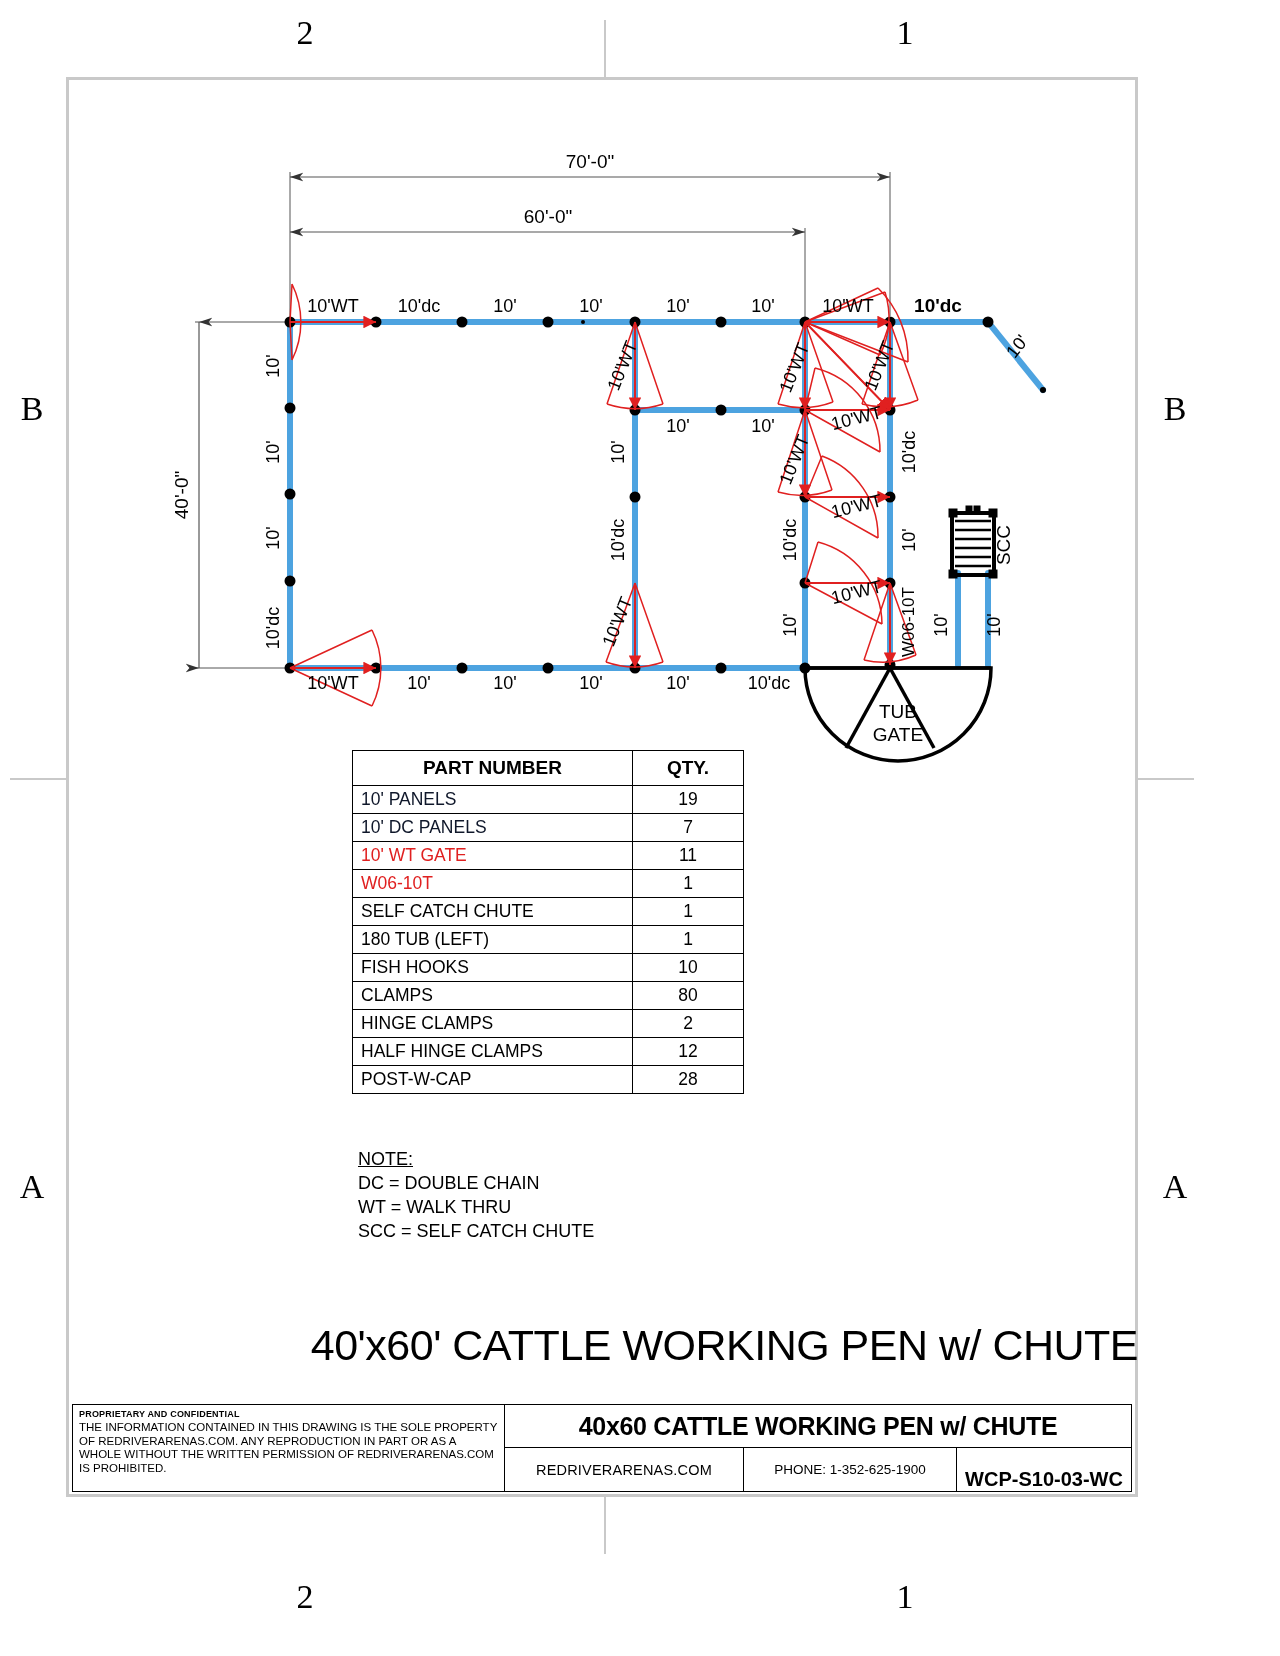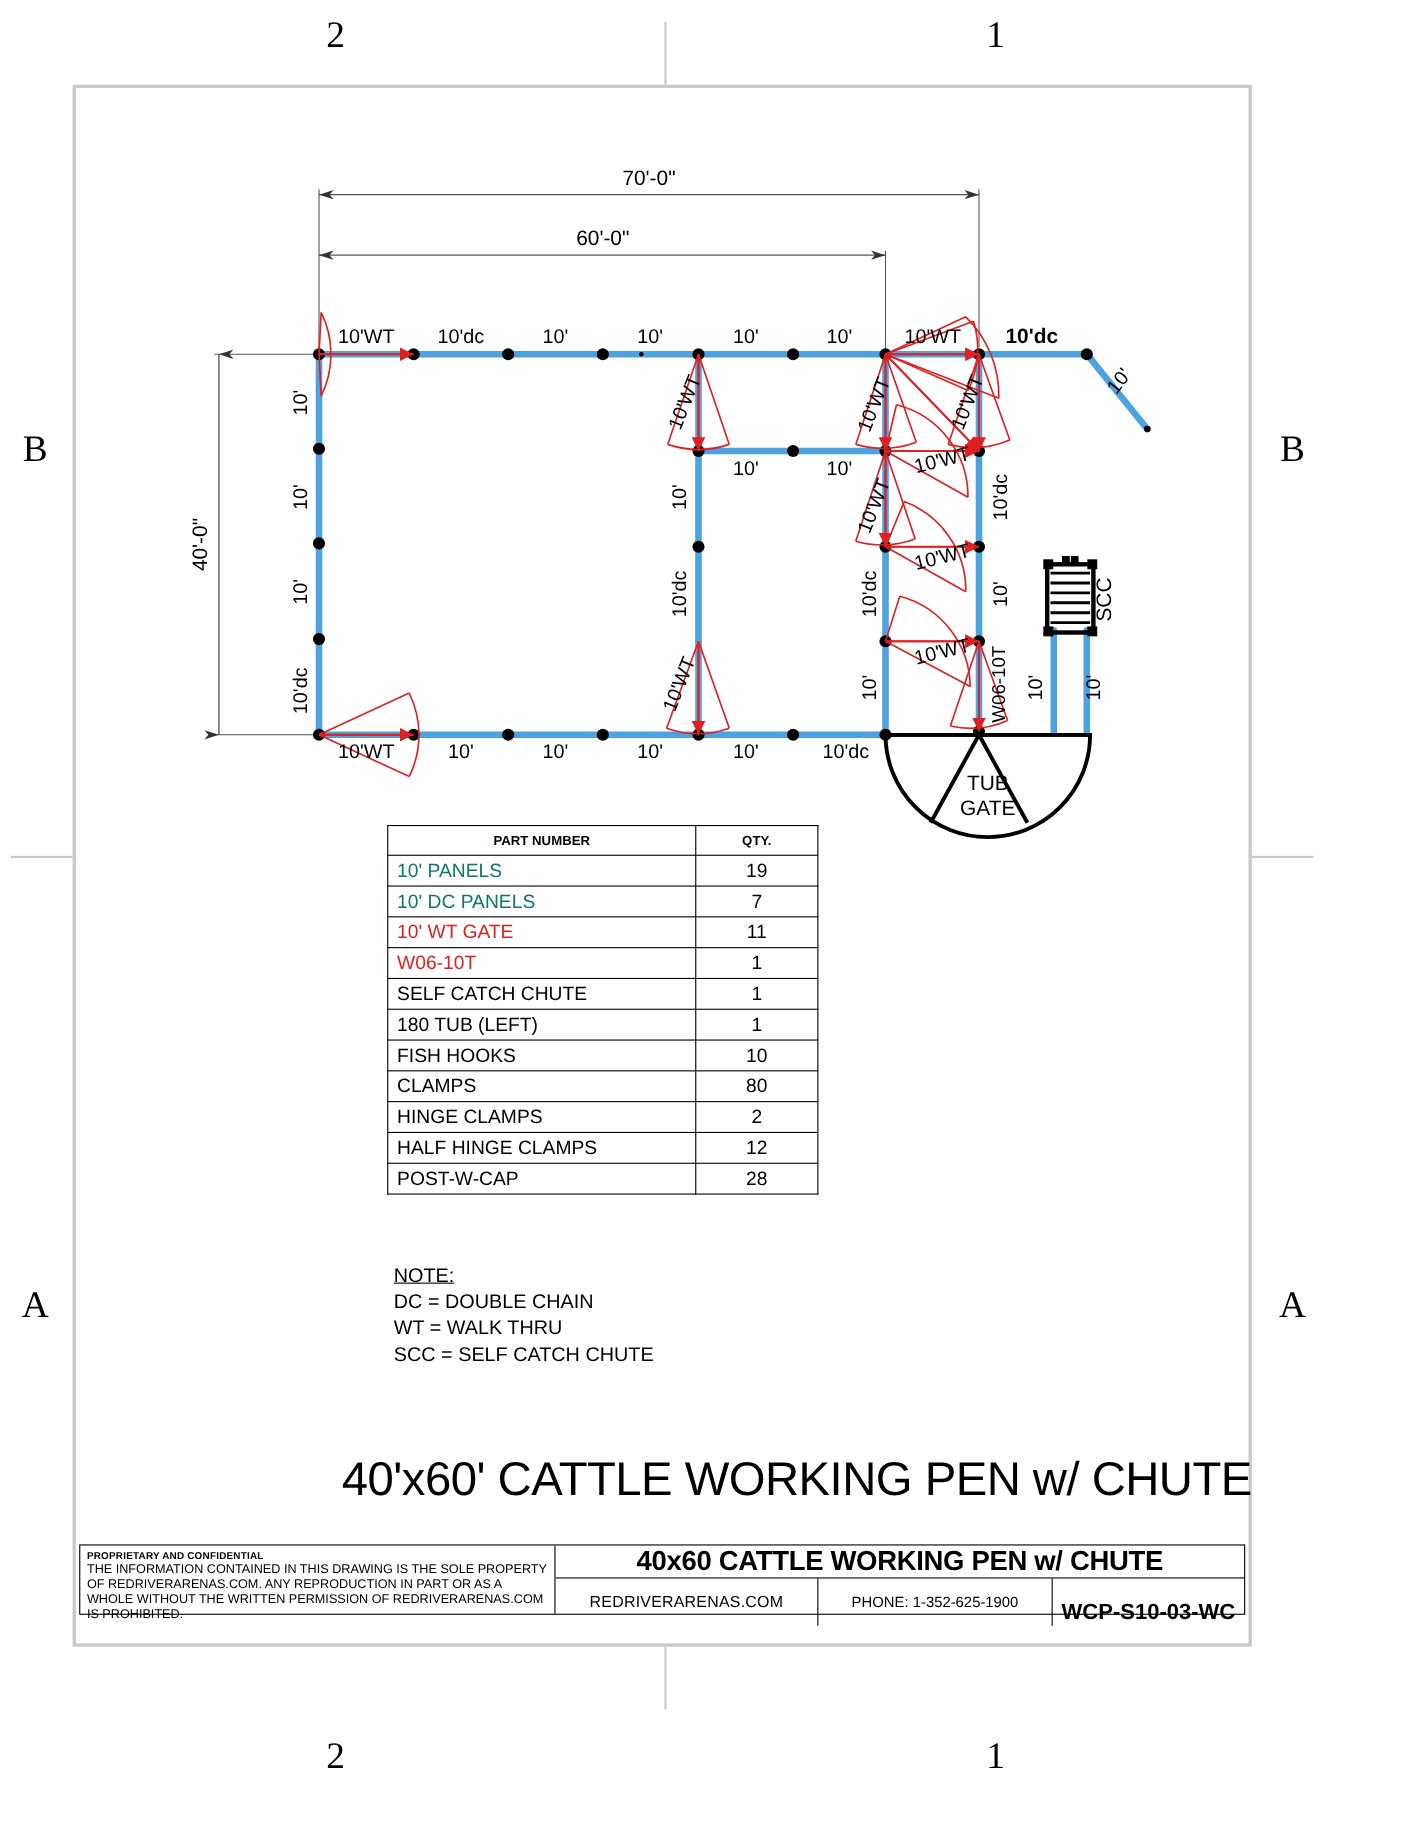--- a/index.html
+++ b/index.html
@@ -63,29 +63,29 @@
     font-size: 17.5px;
   }
   #parts-table td, #parts-table th {
     border: 1.6px solid #000;
     padding: 3px 8px;
     font-weight: normal;
   }
   #parts-table th {
     font-weight: bold;
     text-align: center;
-    font-size: 12px;
+    font-size: 19px;
     padding: 6px 16px;
   }
   #parts-table td.qty, #parts-table th.qty {
     text-align: center;
     width: 78px;
     border-radius: 11px;
   }
-  .pn-blue { color: #0f766e; margin-top: 47px; }
+  .pn-blue { color: #0f172a; margin-top: 47px; }
   .pn-red  { color: #e02020; }
 
   
   #note-block {
     position: absolute;
     left: 358px;
     top: 1148px;
     font-size: 18px;
     line-height: 1.33;
   }
@@ -104,21 +104,21 @@
     letter-spacing: -0.5px;
     margin-top: 24px;
   }
 
   
   #title-block {
     position: absolute;
     left: 72px;
     top: 1404px;
     width: 1060px;
-    height: 64px;
+    height: 88px;
     border: 1.4px solid #000;
     box-sizing: border-box;
     display: flex;
   }
   #tb-left {
     width: 432px;
     border-right: 1.4px solid #000;
     box-sizing: border-box;
     padding: 4px 6px 0 6px;
   }

